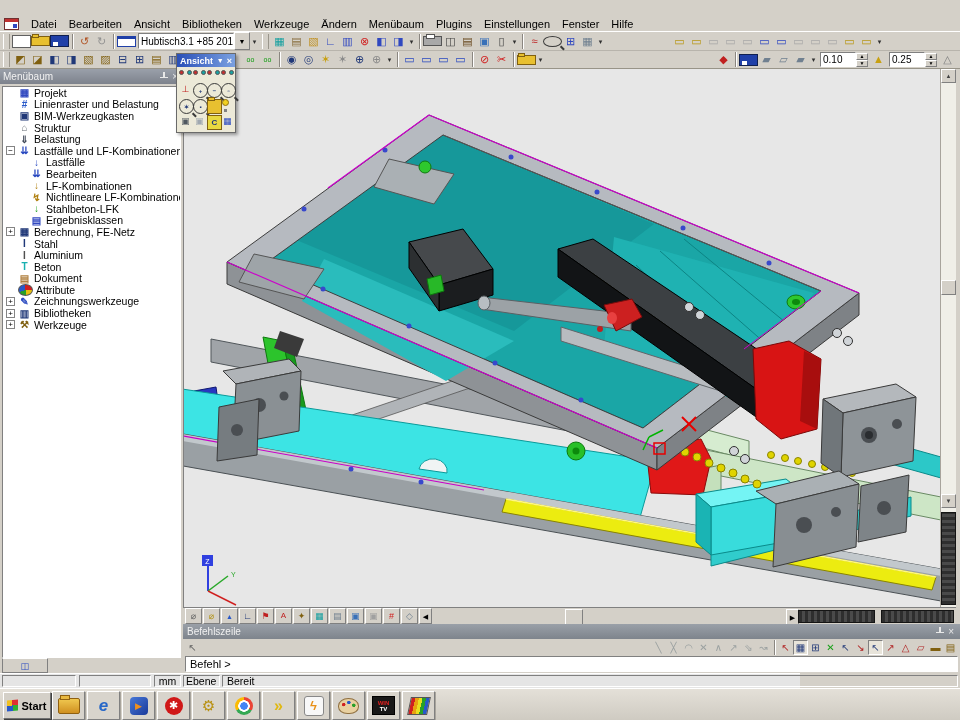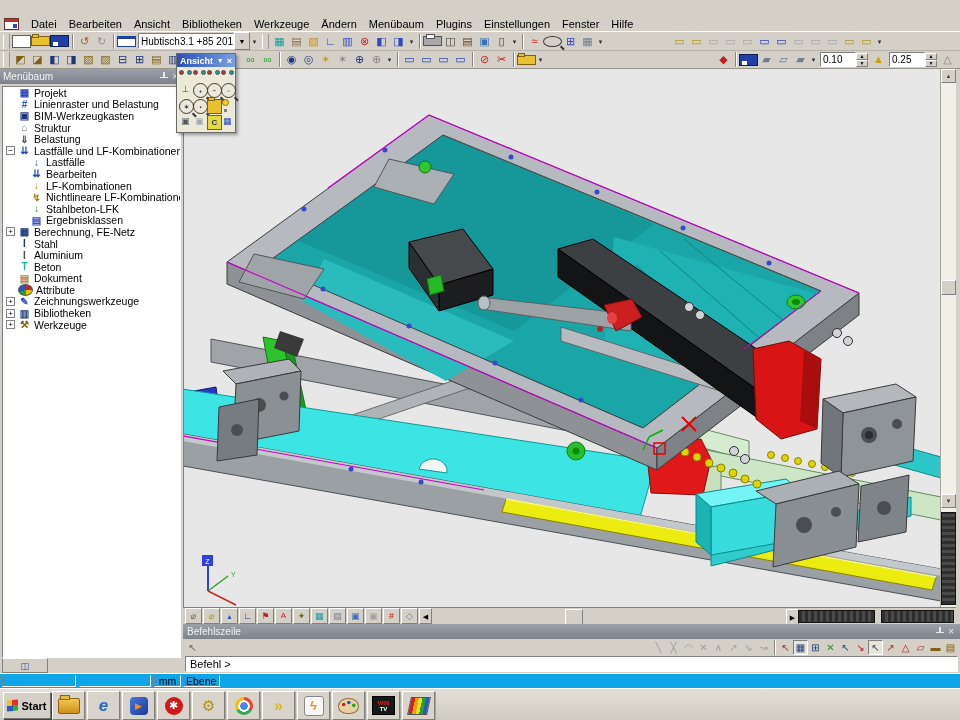--- a/index.html
+++ b/index.html
@@ -114,21 +114,21 @@
   .cmdpanel{position:absolute;left:183px;top:624px;width:777px;height:49px;background:#d4d0c8;box-sizing:border-box;}
   .cmdhdr{height:15px;background:linear-gradient(#9aa0a8,#7e848c);color:#f0f0f0;font-size:10px;
     display:flex;align-items:center;padding:0 4px;}
   .cmdhdr .sp{flex:1;}
   .cmdtools{height:17px;display:flex;align-items:center;padding:0 2px;}
   .cmdtools .rgt{margin-left:auto;display:flex;align-items:center;}
   .cmdtools .tb{min-width:15px;height:15px;font-size:10px;}
   .cmdinput{margin:0 2px;height:14px;background:#fff;border:1px solid;border-color:#808080 #fff #fff #808080;
     font-size:11px;display:flex;align-items:center;padding-left:4px;}
   
-  .statusbar{position:absolute;left:0;top:673px;width:960px;height:15px;background:#0ea5e9;border-top:1px solid #fff;box-sizing:border-box;}
+  .statusbar{position:absolute;left:0;top:673px;width:800px;height:15px;background:#e5e5e5;border-top:1px solid #fff;box-sizing:border-box;}
   .seg{position:absolute;top:1px;height:12px;border:1px solid;border-color:#808080 #fff #fff #808080;
     font-size:10.5px;display:flex;align-items:center;overflow:hidden;white-space:nowrap;box-sizing:border-box;}
   
   .taskbar{position:absolute;left:0;top:688px;width:960px;height:32px;background:linear-gradient(#e4e0d8,#cfcbc2);border-top:1px solid #fff;box-sizing:border-box;}
   .startbtn{position:absolute;left:3px;top:3px;width:46px;height:25px;background:#d4d0c8;
     border:1px solid;border-color:#fff #707070 #707070 #fff;display:flex;align-items:center;justify-content:center;
     gap:3px;font-weight:bold;font-size:11px;box-shadow:1px 1px 0 #404040;}
   .flag{width:11px;height:11px;background:conic-gradient(#e03030 0 25%,#30b030 25% 50%,#2858c8 50% 75%,#f0c020 75% 100%);transform:skewY(-6deg);}
   .qbtn{position:absolute;top:2px;width:31px;height:27px;background:#d8d4cc;border:1px solid;
     border-color:#fff #808080 #808080 #fff;display:flex;align-items:center;justify-content:center;box-shadow:1px 1px 0 #a8a49c;}
@@ -910,20 +910,21 @@
       </span>
     </div>
     <div class="cmdinput">Befehl &gt;</div>
   </div>
 
   <div class="statusbar">
     <span class="seg" style="left:2px;width:74px;"></span>
     <span class="seg" style="left:79px;width:72px;"></span>
     <span class="seg" style="left:154px;width:27px;justify-content:center;">mm</span>
     <span class="seg" style="left:183px;width:37px;padding-left:2px;">Ebene XY</span>
+    <span class="seg" style="left:222px;width:736px;padding-left:4px;">Bereit</span>
   </div>
 
   <div class="taskbar">
     <div class="startbtn">
       <span class="flag"></span>
       <span>Start</span>
     </div>
     <div class="qbtn" style="left:52px;">
         <span class="i-bigfolder"></span>
       </div>

